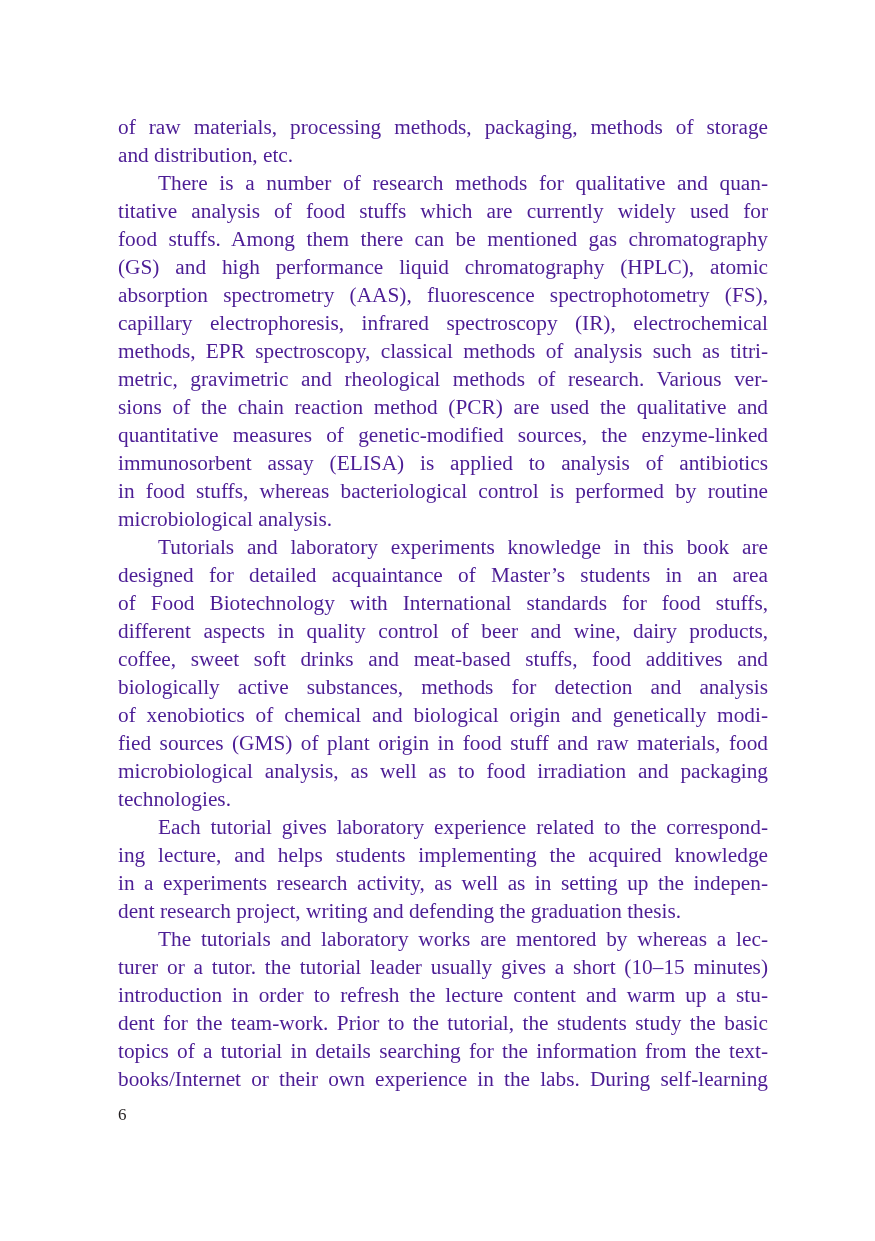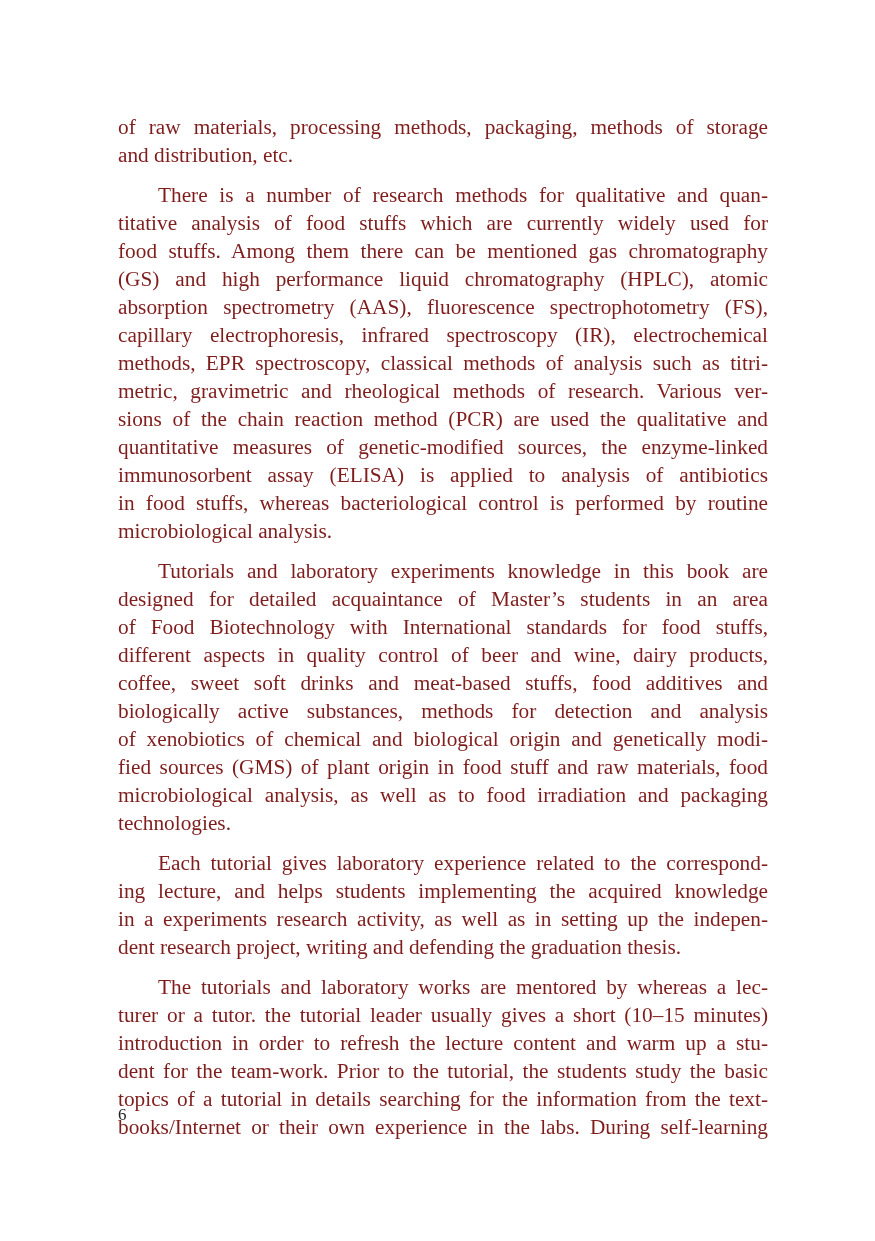--- a/index.html
+++ b/index.html
@@ -13,37 +13,36 @@
       position: relative;
       overflow: hidden;
     }
     .page {
       position: absolute;
       left: 118px;
       top: 113px;
       width: 650px;
       font-family: "Liberation Serif", "DejaVu Serif", serif;
       font-size: 21.3px;
-      color: #7f1d1d;
+      color: #4c1d95;
     }
     .line {
       display: block;
       height: 28px;
       line-height: 28px;
       white-space: nowrap;
       text-align: justify;
       text-align-last: justify;
       overflow: visible;
     }
     .line.last {
       text-align-last: left;
     }
     .line.indent {
       padding-left: 40px;
-      margin-top: 12px;
     }
     .page-number {
       position: absolute;
       left: 118px;
       top: 1105px;
       font-family: "Liberation Serif", "DejaVu Serif", serif;
       font-size: 17px;
       color: #231f20;
     }
   </style>

